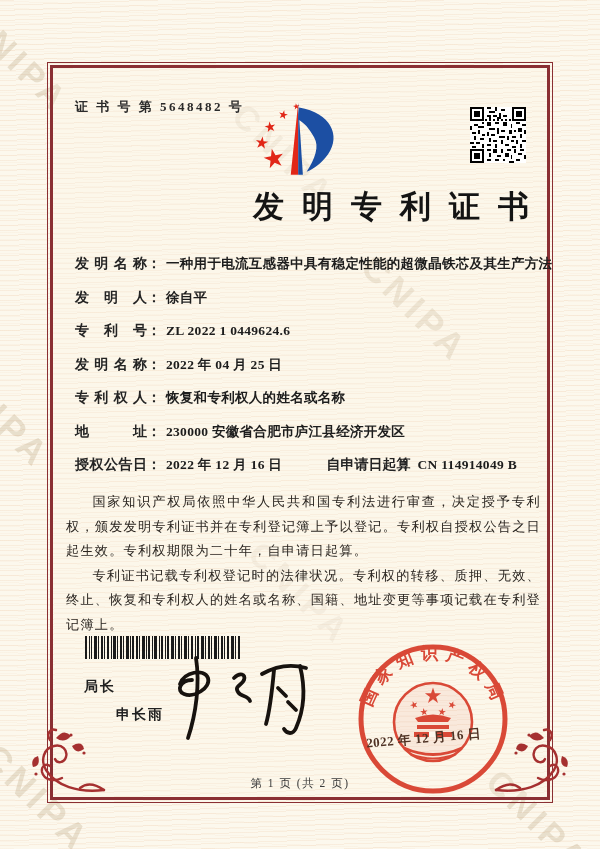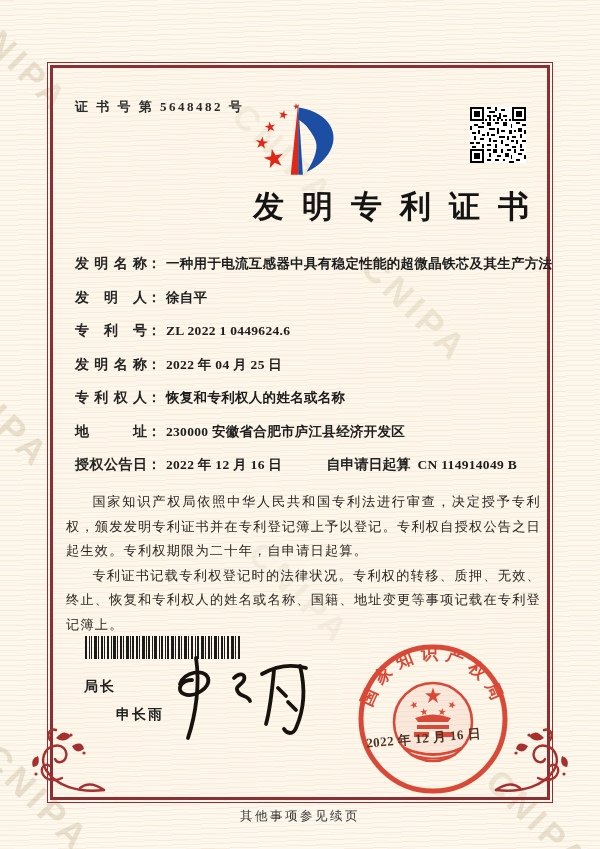--- a/index.html
+++ b/index.html
@@ -193,20 +193,21 @@
             <path d="M58,90 h38 v5 h-38 z"></path>
             <path d="M73,90 h8 v5 h-8 z" fill="#fcf8ed"></path>
           </g>
           <path d="M48,106 q29,13 58,0" stroke="#d8402e" stroke-width="3" fill="none"></path>
           <path d="M54,112 q23,9 46,0" stroke="#d8402e" stroke-width="2" fill="none"></path>
         </g>
       </svg>
       <div class="seal-date">2022 年 12 月 16 日</div>
     </div>
 
+    <div class="pagenote">第 1 页 (共 2 页)</div>
   </div>
 
   <svg class="ornament orn-left" viewBox="0 0 80 72">
     <g stroke="#a53030" stroke-width="2.4" fill="none" stroke-linecap="round">
       <path d="M78,64 C52,67 30,60 20,44 C14,34 18,22 28,20 C36,18 42,24 40,31 C38,37 31,38 29,33"></path>
       <path d="M36,52 C28,56 18,54 16,46 C15,40 20,37 24,40"></path>
       <path d="M78,64 C68,57 60,57 54,62"></path>
       <path d="M24,14 C20,8 24,2 30,4"></path>
     </g>
     <g fill="#a53030">
@@ -228,14 +229,13 @@
     <g fill="#a53030">
       <path d="M30,12 q8,-10 15,-2 q-7,8 -15,2 z"></path>
       <path d="M46,20 q10,-6 12,3 q-8,6 -12,-3 z"></path>
       <path d="M12,30 q-8,3 -5,11 q8,-1 5,-11 z"></path>
       <circle cx="45" cy="9" r="1.6"></circle>
         <circle cx="58" cy="27" r="1.6"></circle>
         <circle cx="10" cy="48" r="1.6"></circle>
     </g>
   </svg>
 
-  <div class="contnote">其他事项参见续页</div>
 </div>
 
 </body></html>

